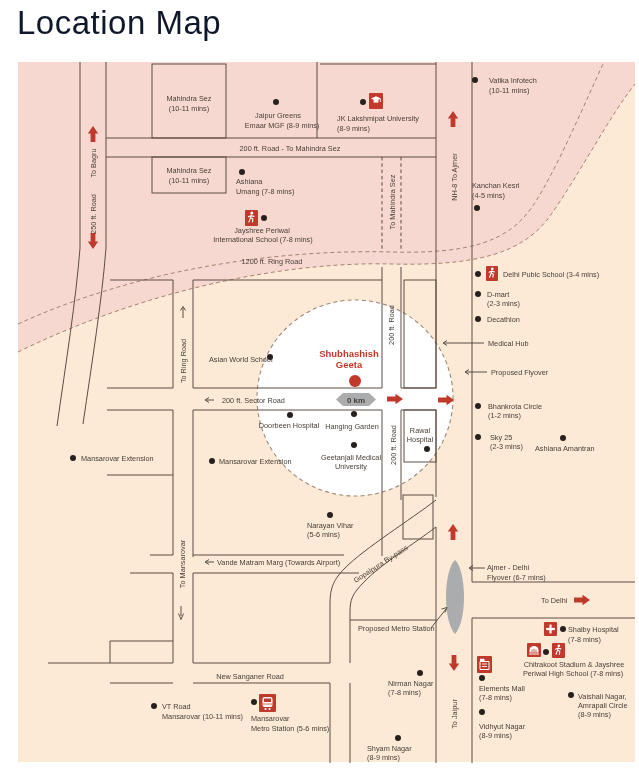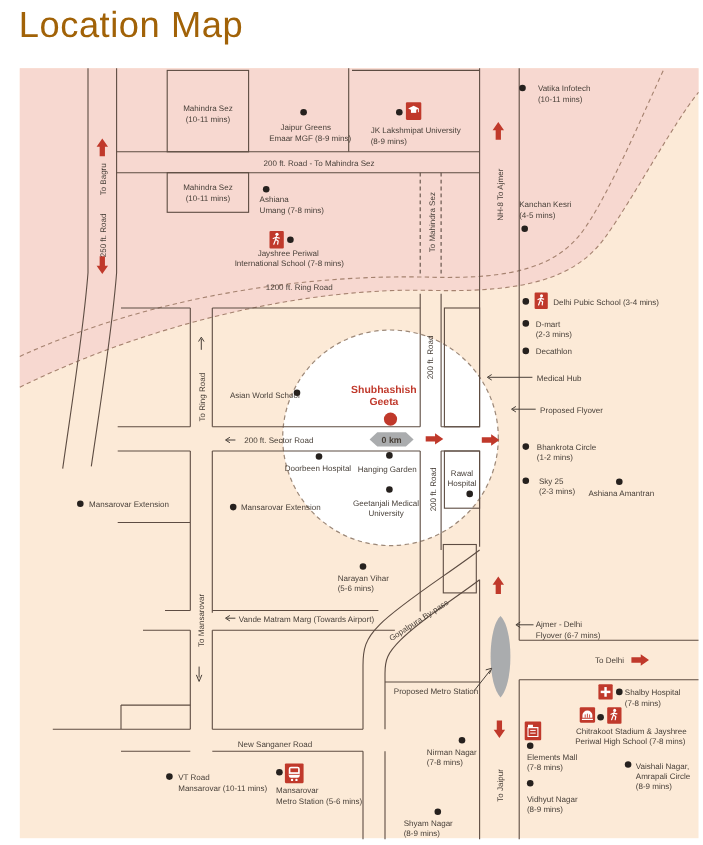--- a/index.html
+++ b/index.html
@@ -1,19 +1,19 @@
 <!DOCTYPE html>
 <html><head>
 <meta charset="utf-8">
 <style>
   html,body{margin:0;padding:0;background:#ffffff;}
   .page{position:relative;width:639px;height:768px;background:#ffffff;overflow:hidden;
         font-family:"Liberation Sans",sans-serif;}
   .page-title{position:absolute;left:17px;top:4px;font-size:33px;font-weight:400;
-        letter-spacing:0.5px;color:#a16207;margin:0;}
+        letter-spacing:0.5px;color:#0f172a;margin:0;}
   svg{position:absolute;left:0;top:0;}
   .t{font-family:"Liberation Sans",sans-serif;font-size:7.3px;fill:#463e37;}
   .tc{text-anchor:middle;}
   .tb{font-weight:bold;}
   .proj{font-family:"Liberation Sans",sans-serif;font-size:9.5px;font-weight:bold;fill:#c0392b;text-anchor:middle;}
   .rd{stroke:#5d4c42;stroke-width:1;fill:none;}
   .dash{stroke-dasharray:3.5,2.8;}
   .ringd{stroke:#a5826f;stroke-width:1;fill:none;stroke-dasharray:4,3;}
   .lead{stroke:#463e37;stroke-width:0.9;fill:none;}
   .dot{fill:#26211e;}

